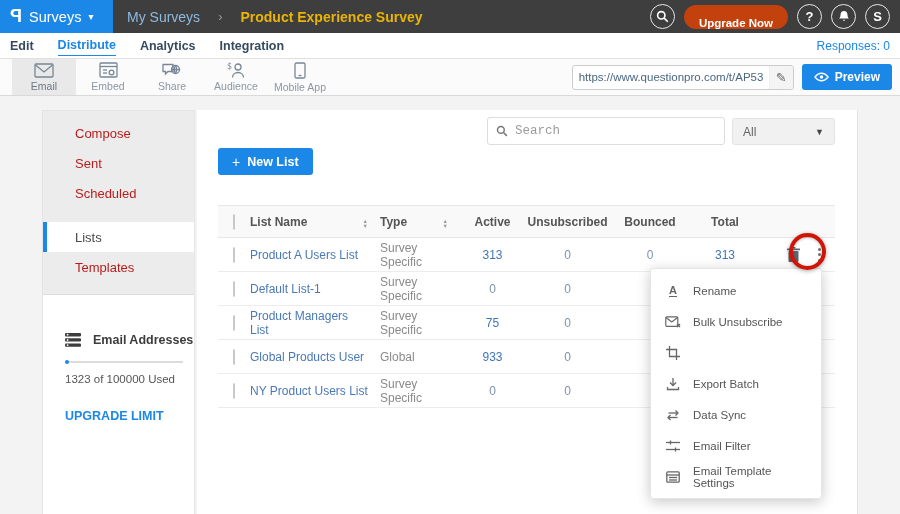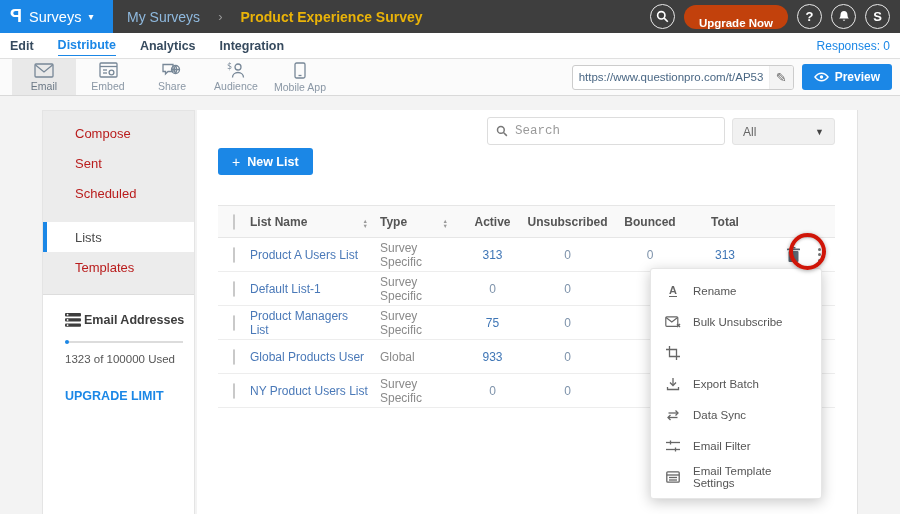--- a/index.html
+++ b/index.html
@@ -39,21 +39,21 @@
   .url-box input { border:none; outline:none; flex:1; font-size:11.5px; color:#4a6784; padding:0 6px; font-family:inherit; background:transparent; }
   .url-edit { width:24px; text-align:center; color:#666; font-size:13px; cursor:pointer; border-left:1px solid #eee; background:#f4f4f4; align-self:stretch; display:flex; align-items:center; justify-content:center; }
   .preview-btn { height:26px; background:#1b87e6; border:none; border-radius:3px; color:#fff; font-size:12px; font-weight:700; display:flex; align-items:center; gap:6px; padding:0 12px; cursor:pointer; font-family:inherit; }
 
   
   .sidebar { position:absolute; left:42px; top:110px; width:153px; height:404px; background:#fff; border:1px solid #e4e4e4; border-bottom:none; }
   .side-menu { background:#ececec; padding-top:7px; height:183px; }
   .side-item { height:30px; display:flex; align-items:center; padding-left:28px; font-size:13px; color:#b91c1c; cursor:pointer; border-left:4px solid transparent; }
   .side-item.active { background:#fff; color:#4a4a4a; border-left:4px solid #1b87e6;margin-top:14px; }
   .side-lower { border-top:1px solid #ddd; padding:18px 0 0 22px; }
-  .ea-head { display:flex; align-items:center; gap:3px; }
+  .ea-head { display:flex; align-items:center; gap:12px;margin-top:20px; }
   .ea-title { font-size:12.5px; font-weight:700; color:#3d3d3d; }
   .ea-bar { width:118px; height:2px; background:#dcdcdc; margin:14px 0 10px 0; position:relative; }
   .ea-fill { position:absolute; left:0; top:-1px; height:4px; width:4px; border-radius:2px; background:#1b87e6; }
   .ea-usage { font-size:11.5px; color:#555; }
   .ea-upgrade { font-size:12.5px; font-weight:700; color:#1b87e6; margin-top:24px; cursor:pointer; }
 
   
   .content { position:absolute; left:197px; top:110px; width:661px; height:404px; background:#fff; border-right:1px solid #e2e2e2; }
   .search-box { position:absolute; left:290px; top:7px; width:238px; height:28px; border:1px solid #ddd; border-radius:3px; background:#fff; display:flex; align-items:center; padding:0 8px; gap:7px; }
   .search-box input { border:none; outline:none; flex:1; font-size:12.5px; color:#555; font-family:Liberation Mono, monospace; }

